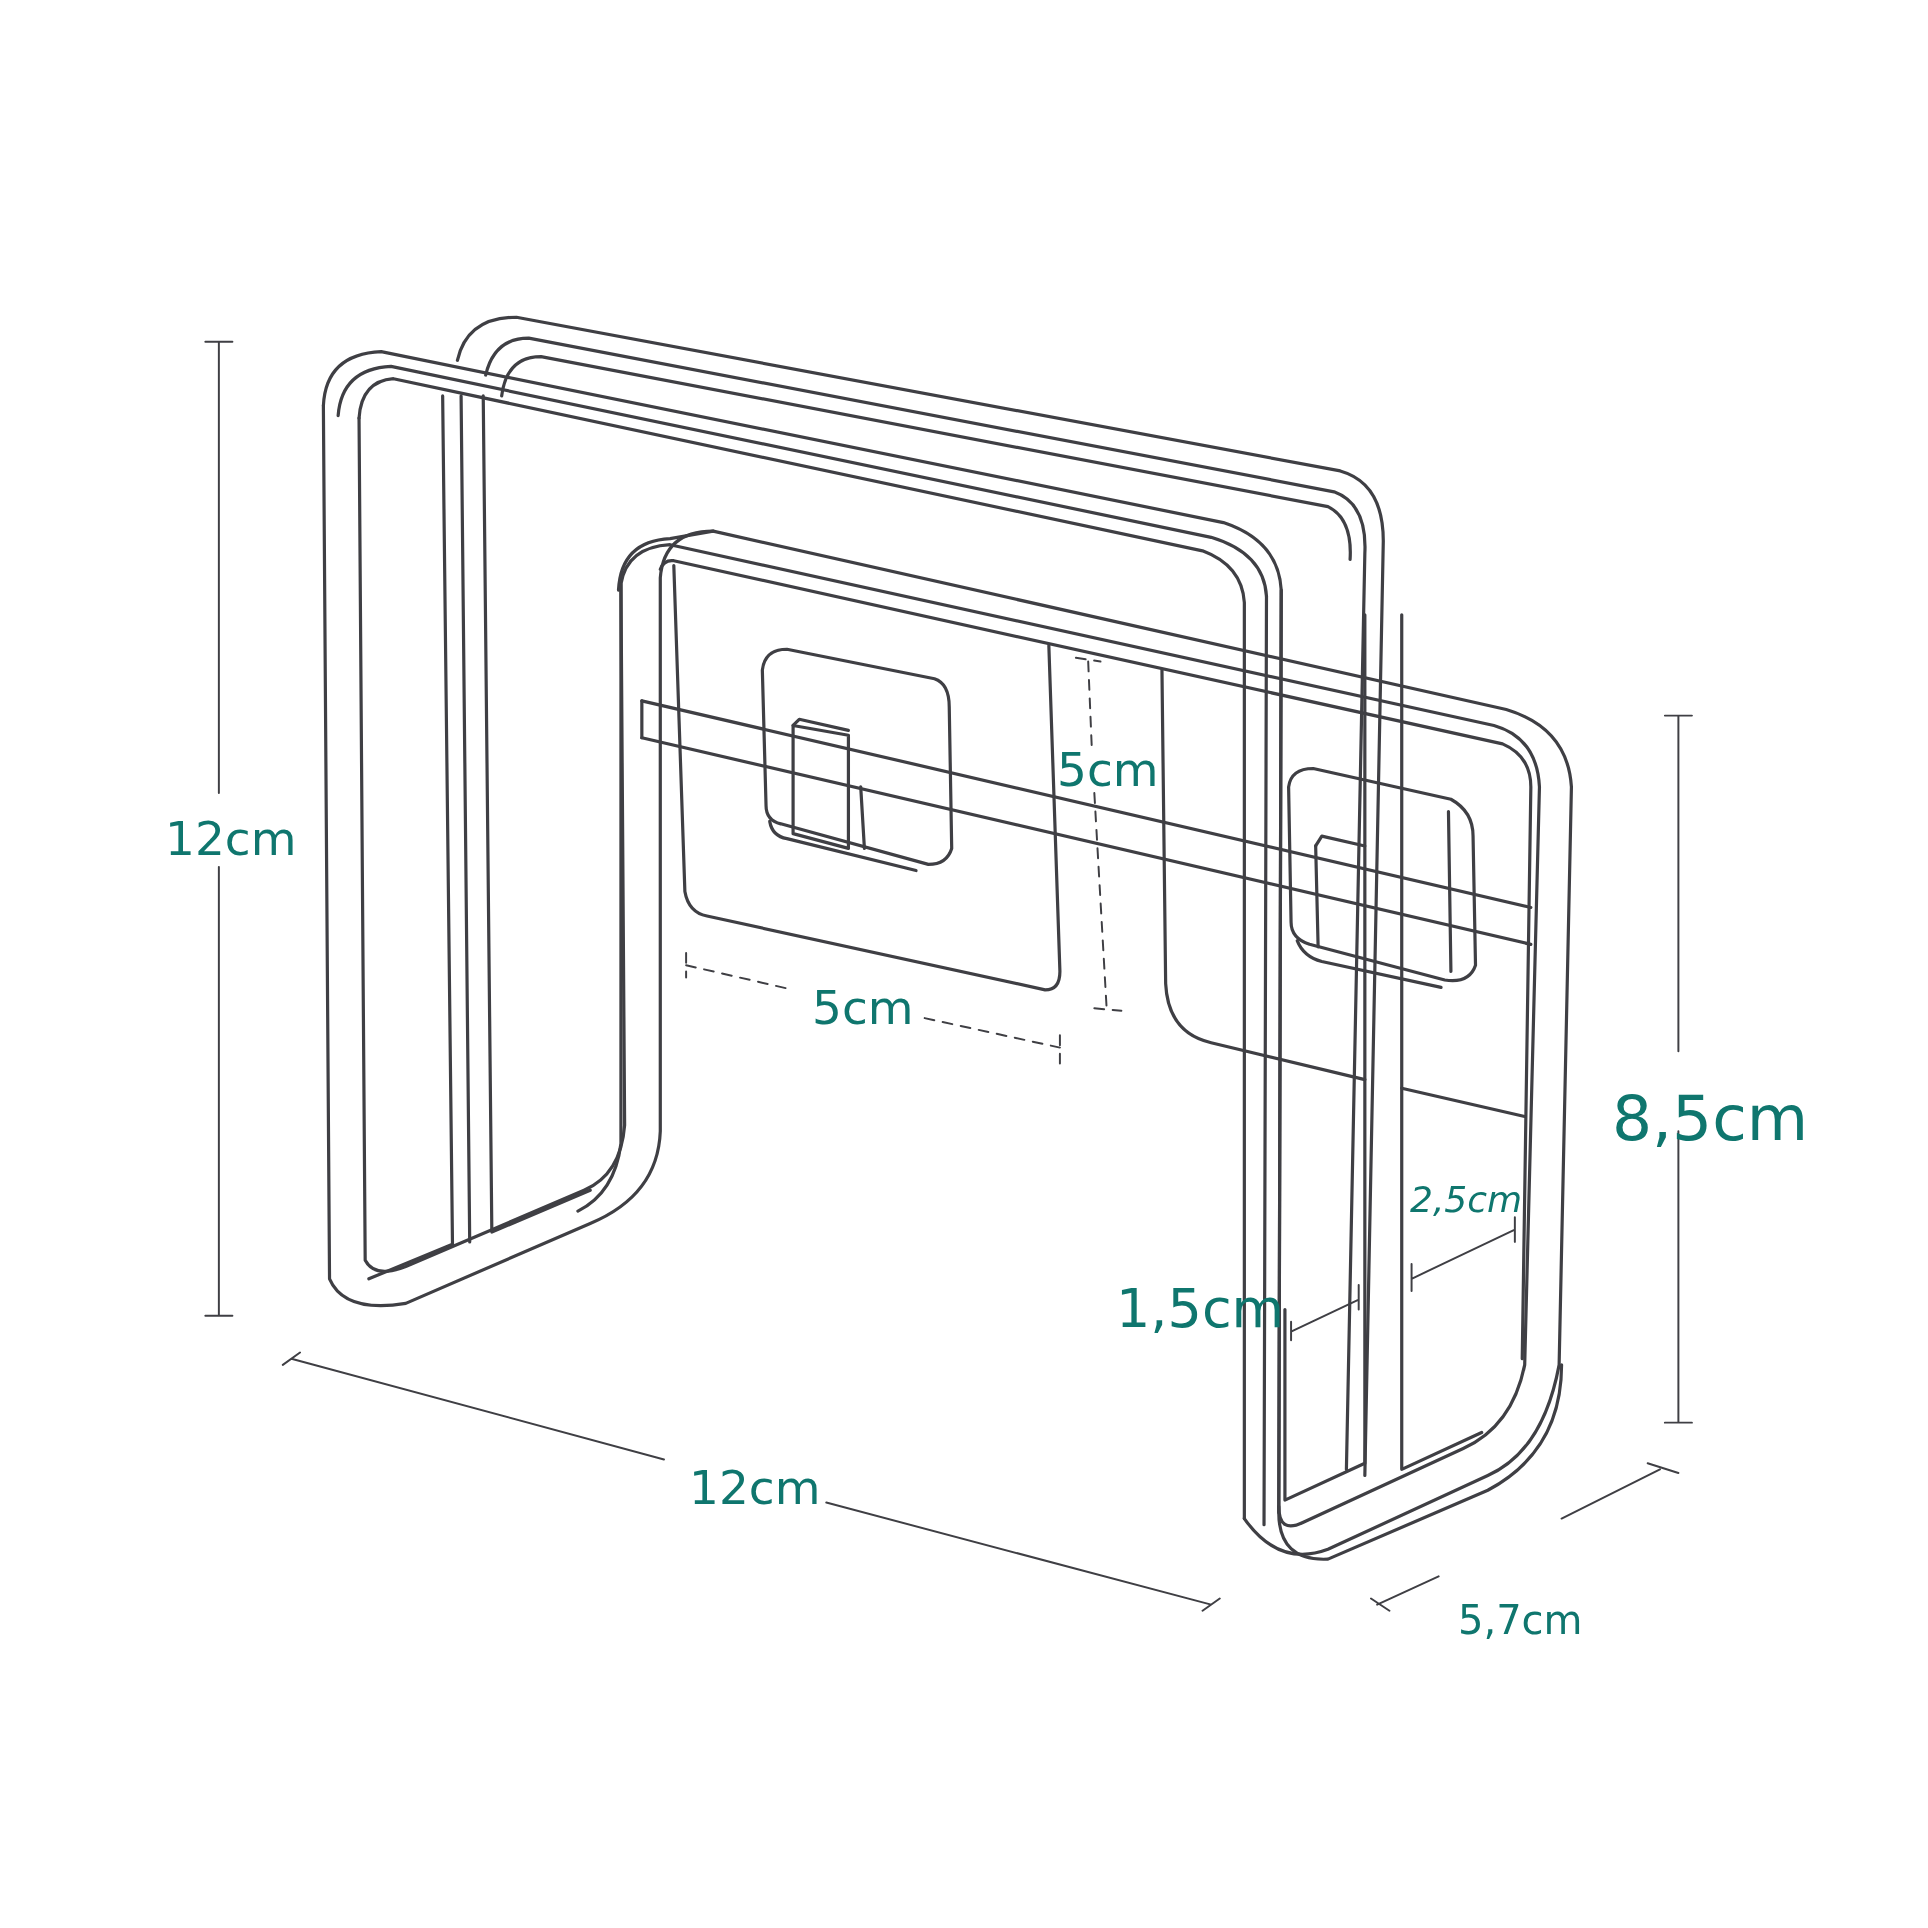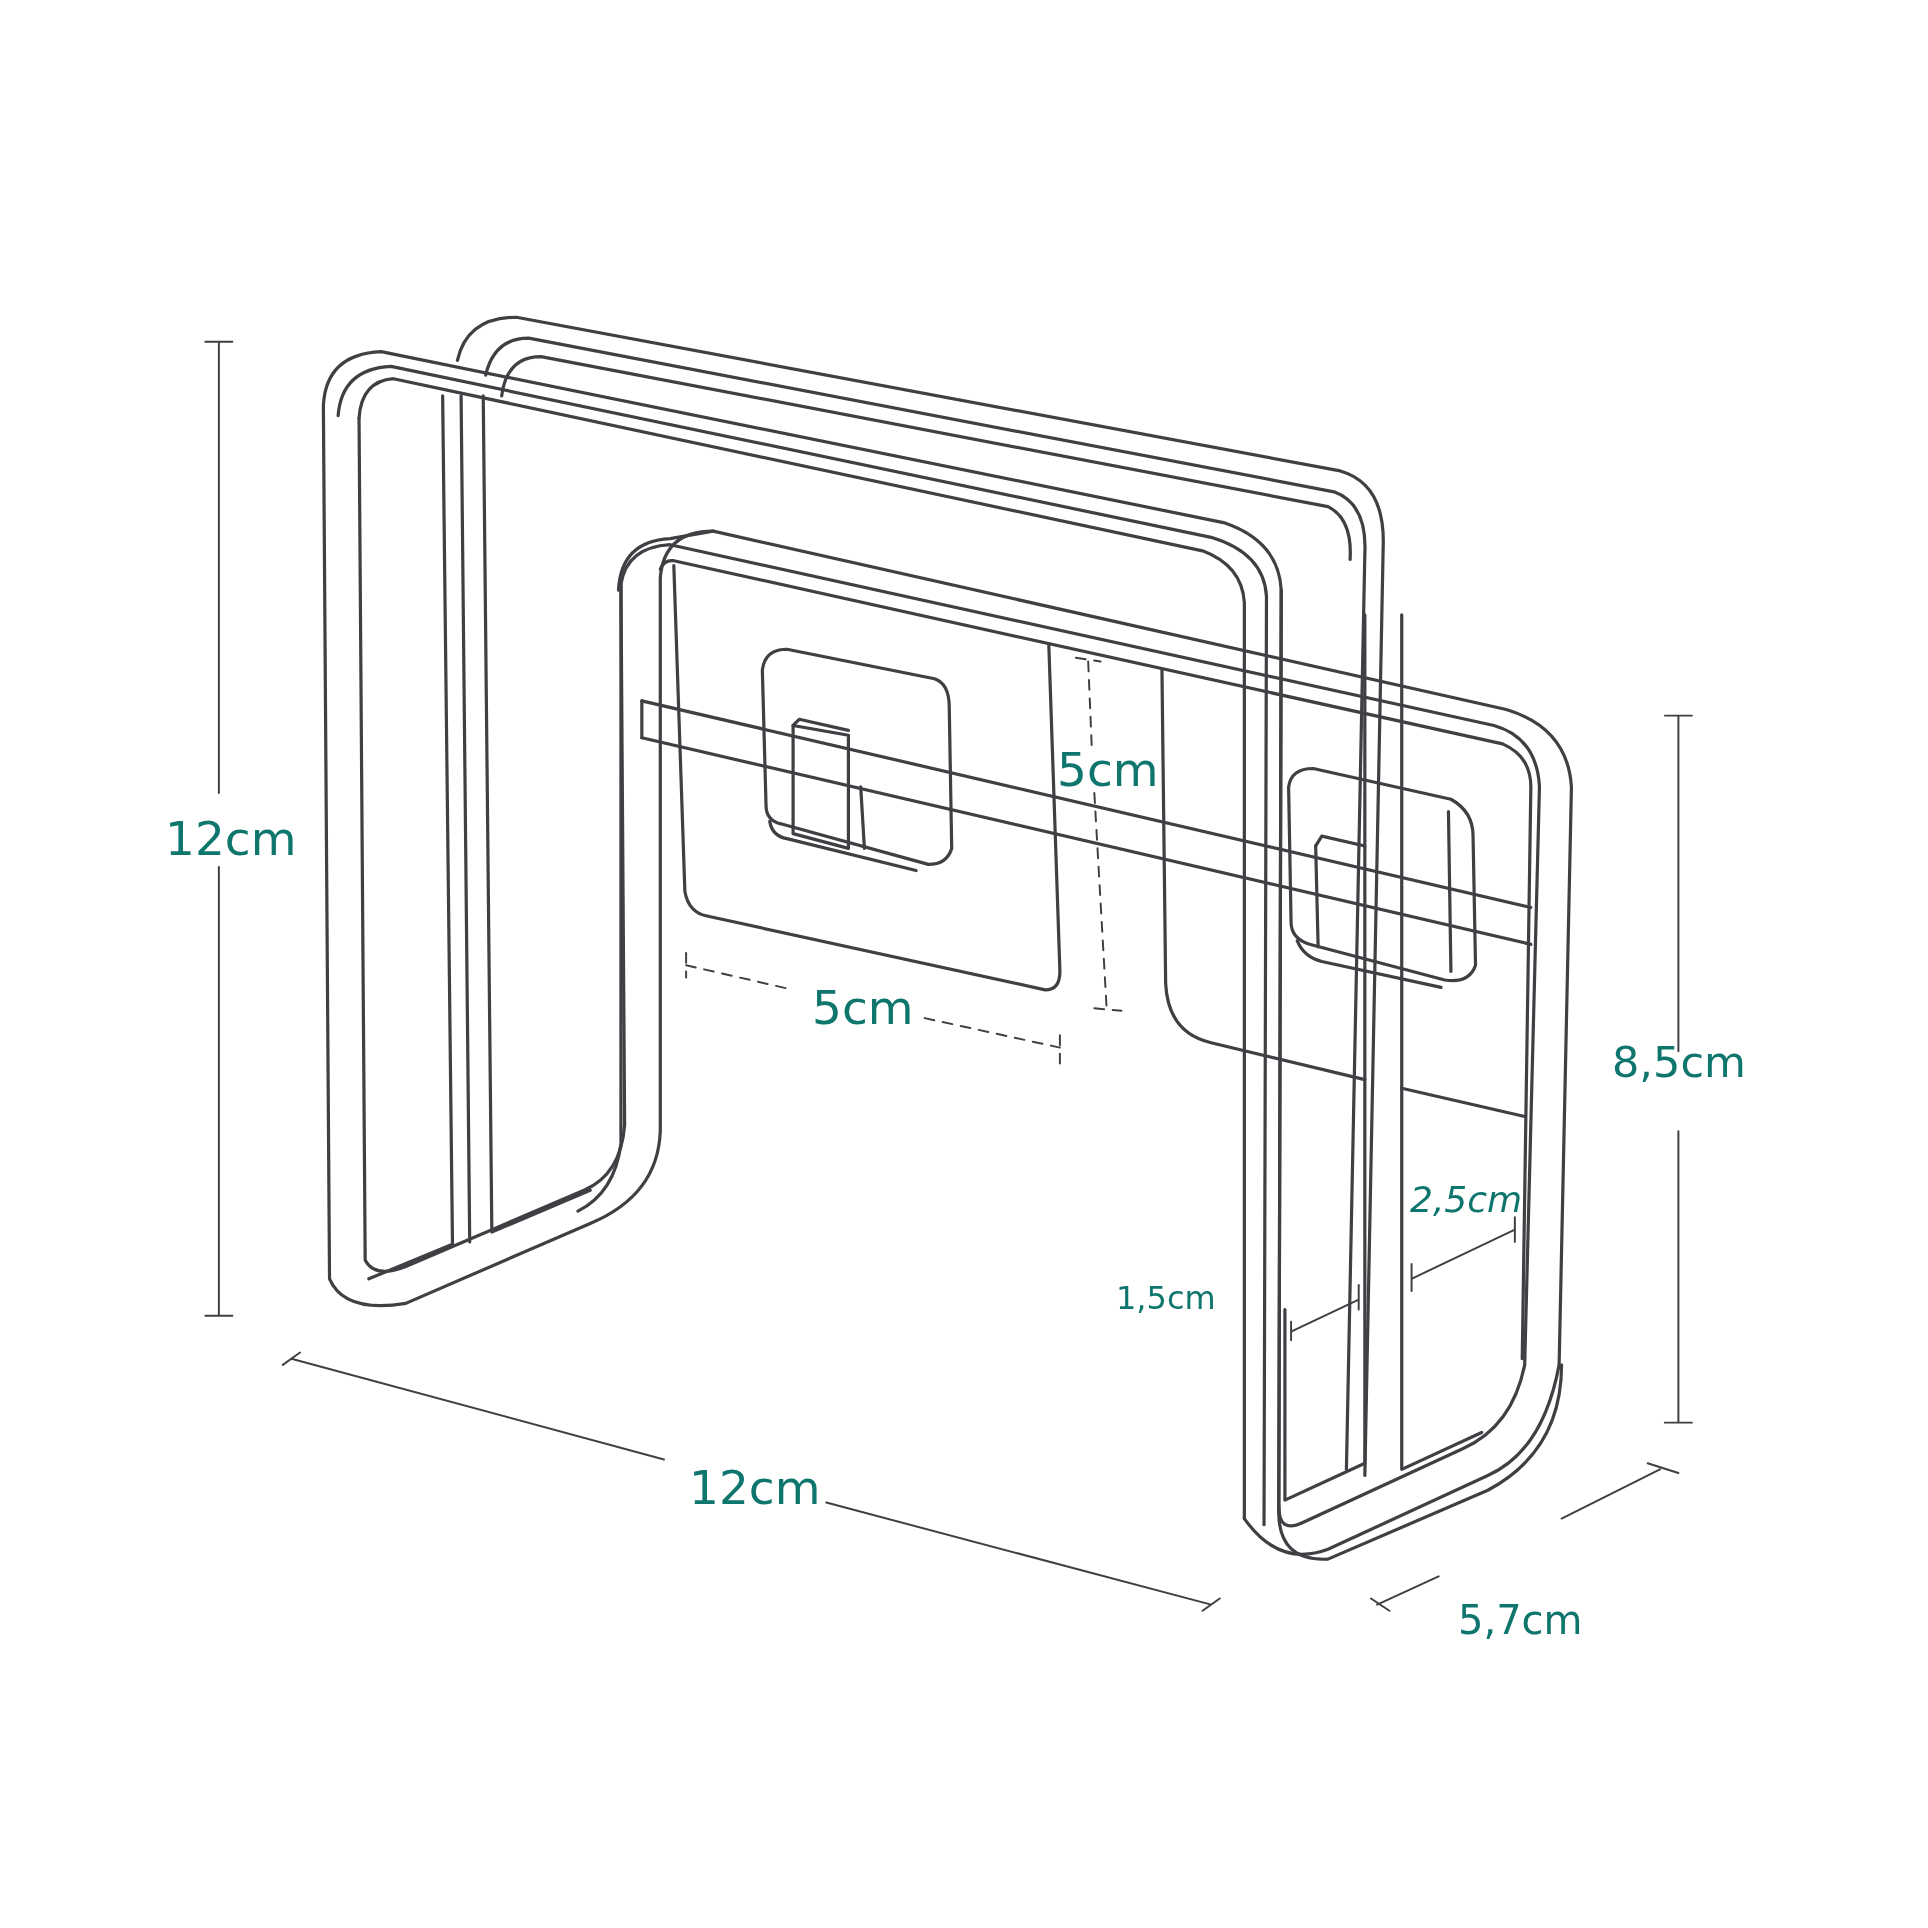--- a/index.html
+++ b/index.html
@@ -80,19 +80,19 @@
       <path d="M1050,1083 L1105,1057 M1050,1075 L1050,1090 M1105,1045 L1105,1065"></path>
       <path d="M1148,1040 L1232,1000 M1148,1028 L1148,1050 M1232,990 L1232,1010"></path>
       <path d="M558,785 L645,805 M752,828 L862,852 M558,775 L558,795 M862,842 L862,865" stroke-dasharray="8 7"></path>
       <path d="M885,538 L888,610 M890,645 L900,820 M875,535 L895,538 M890,820 L912,822" stroke-dasharray="8 7"></path>
     </g>
   </svg>
 
   <div class="lbl" style="left:165px;top:815px;font-size:47px;">12cm</div>
   <div class="lbl" style="left:689px;top:1464px;font-size:47px;">12cm</div>
   <div class="lbl" style="left:1458px;top:1600px;font-size:40px;">5,7cm</div>
-  <div class="lbl" style="left:1612px;top:1041px;font-size:43px;">8,5cm</div>
+  <div class="lbl" style="left:1612px;top:1087px;font-size:63px;">8,5cm</div>
   <div class="lbl" style="left:1057px;top:746px;font-size:47px;">5cm</div>
   <div class="lbl" style="left:812px;top:984px;font-size:47px;">5cm</div>
-  <div class="lbl" style="left:1116px;top:1282px;font-size:32px;">1,5cm</div>
+  <div class="lbl" style="left:1116px;top:1282px;font-size:54px;">1,5cm</div>
   <div class="lbl" style="left:1410px;top:1182px;font-size:36px;font-style:italic;">2,5cm</div>
 </div>
 
 
 </body></html>

